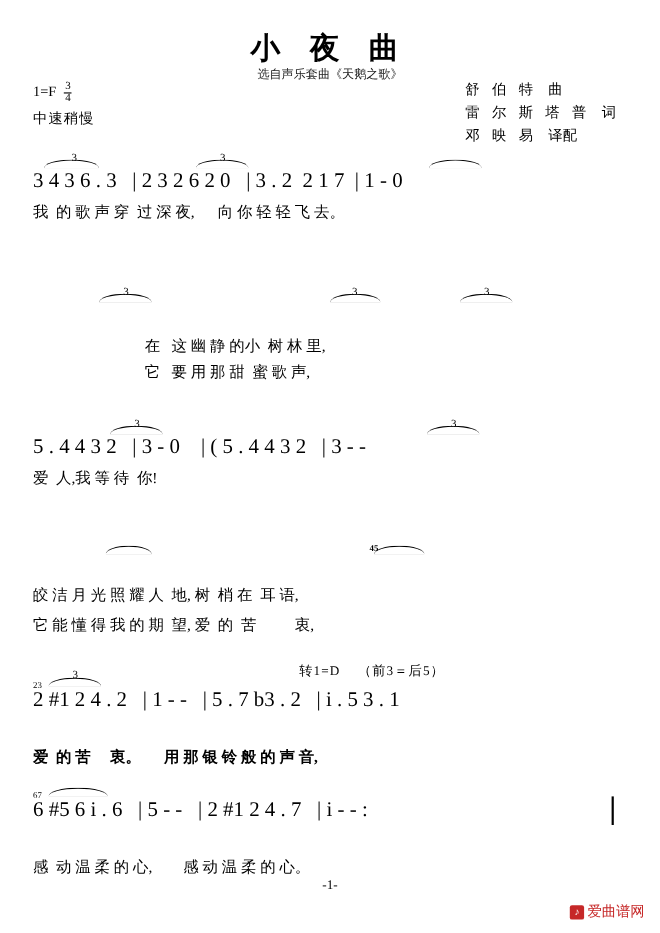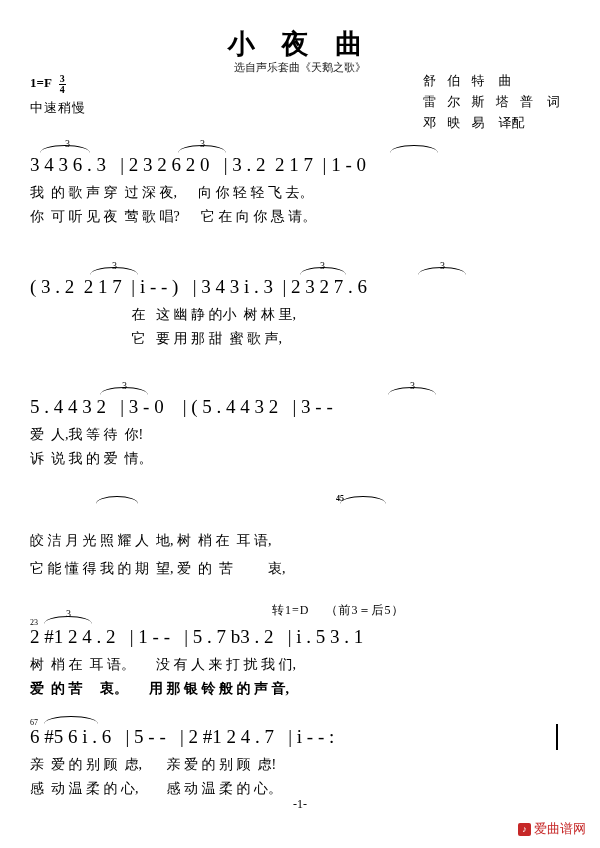--- a/index.html
+++ b/index.html
@@ -49,21 +49,20 @@
     line-height: 21px;
   }
   .credits div span.n { letter-spacing: 4px; }
   .credits div span.r { margin-left: 10px; }
 
   .keysig {
     position: absolute;
     left: 30px;
     top: 74px;
     font-size: 13px;
-    font-weight: bold;
   }
   .frac {
     display: inline-block;
     vertical-align: middle;
     text-align: center;
     font-size: 10px;
     line-height: 10px;
     margin-left: 4px;
   }
   .frac .num { display: block; border-bottom: 1px solid #000; padding: 0 1px;}
@@ -180,74 +179,69 @@
     <span class="frac">
       <span class="num">3</span>
       <span class="den">4</span>
     </span>
   </div>
   <div class="tempo">中速稍慢</div>
 
   <div class="system" style="top:140px;height:95px;">
     <div class="notes" style="top:14px;">3 4 3 6 . 3   | 2 3 2 6 2 0   | 3 . 2  2 1 7  | 1 - 0</div>
     <div class="lyric" style="top:44px;">我  的 歌 声 穿  过 深 夜,      向 你 轻 轻 飞 去。</div>
-    <div class="lyric" style="top:68px;">你  可 听 见 夜  莺 歌 唱?      它 在 向 你 恳 请。</div>
     <div class="triplet" style="left:65px;top:-2px;">3</div>
     <div class="arc" style="left:40px;top:5px;width:50px;"></div>
     <div class="triplet" style="left:200px;top:-2px;">3</div>
     <div class="arc" style="left:178px;top:5px;width:48px;"></div>
     <div class="arc" style="left:390px;top:5px;width:48px;"></div>
   </div>
 
   <div class="system" style="top:262px;height:95px;">
-    <div class="notes" style="top:14px;">( 3 . 2  2 1 7  | i - - )   | 3 4 3 i . 3  | 2 3 2 7 . 6</div>
     <div class="lyric" style="top:44px;">                             在   这 幽 静 的小  树 林 里,</div>
     <div class="lyric" style="top:68px;">                             它   要 用 那 甜  蜜 歌 声,</div>
     <div class="triplet" style="left:112px;top:-2px;">3</div>
     <div class="arc" style="left:90px;top:5px;width:48px;"></div>
     <div class="triplet" style="left:320px;top:-2px;">3</div>
     <div class="arc" style="left:300px;top:5px;width:46px;"></div>
     <div class="triplet" style="left:440px;top:-2px;">3</div>
     <div class="arc" style="left:418px;top:5px;width:48px;"></div>
   </div>
 
   <div class="system" style="top:382px;height:95px;">
     <div class="notes" style="top:14px;">5 . 4 4 3 2   | 3 - 0    | ( 5 . 4 4 3 2   | 3 - -</div>
     <div class="lyric" style="top:44px;">爱  人,我 等 待  你!</div>
-    <div class="lyric" style="top:68px;">诉  说 我 的 爱  情。</div>
     <div class="triplet" style="left:122px;top:-2px;">3</div>
     <div class="arc" style="left:100px;top:5px;width:48px;"></div>
     <div class="triplet" style="left:410px;top:-2px;">3</div>
     <div class="arc" style="left:388px;top:5px;width:48px;"></div>
   </div>
 
   <div class="system" style="top:488px;height:100px;">
     <div class="lyric" style="top:44px;">皎 洁 月 光 照 耀 人  地, 树  梢 在  耳 语,</div>
     <div class="lyric" style="top:72px;">它 能 懂 得 我 的 期  望, 爱  的  苦          衷,</div>
     <div class="tinynum" style="left:336px;top:6px;font-weight:bold;">45</div>
     <div class="arc" style="left:96px;top:8px;width:42px;"></div>
     <div class="arc" style="left:340px;top:8px;width:46px;"></div>
   </div>
 
   <div class="system" style="top:606px;height:100px;">
     <div class="modnote" style="left:272px;top:-4px;">
       <span>转1=D</span>
       <span style="margin-left:12px;">（前3＝后5）</span>
     </div>
     <div class="notes" style="top:20px;">2 #1 2 4 . 2   | 1 - -   | 5 . 7 b3 . 2   | i . 5 3 . 1</div>
-    <div class="lyric" style="top:50px;">树  梢 在  耳 语。      没 有 人 来 打 扰 我 们,</div>
     <div class="lyric" style="top:74px;font-weight:bold;">爱  的 苦     衷。      用 那 银 铃 般 的 声 音,</div>
     <div class="tinynum" style="left:30px;top:12px;">23</div>
     <div class="triplet" style="left:66px;top:2px;">3</div>
     <div class="arc" style="left:44px;top:10px;width:48px;"></div>
   </div>
 
   <div class="system" style="top:712px;height:100px;">
     <div class="notes" style="top:14px;">6 #5 6 i . 6   | 5 - -   | 2 #1 2 4 . 7   | i - - :</div>
-    <div class="lyric" style="top:44px;">亲  爱 的 别 顾  虑,       亲 爱 的 别 顾  虑!</div>
     <div class="lyric" style="top:68px;">感  动 温 柔 的 心,        感 动 温 柔 的 心。</div>
     <div class="tinynum" style="left:30px;top:6px;">67</div>
     <div class="arc" style="left:44px;top:4px;width:54px;"></div>
     <div class="barline" style="left:556px;top:12px;height:26px;width:2px;"></div>
   </div>
 
   <div class="footer-page">-1-</div>
 
   <div class="watermark">
     <span class="wm-icon">♪</span><span>爱曲谱网</span>

